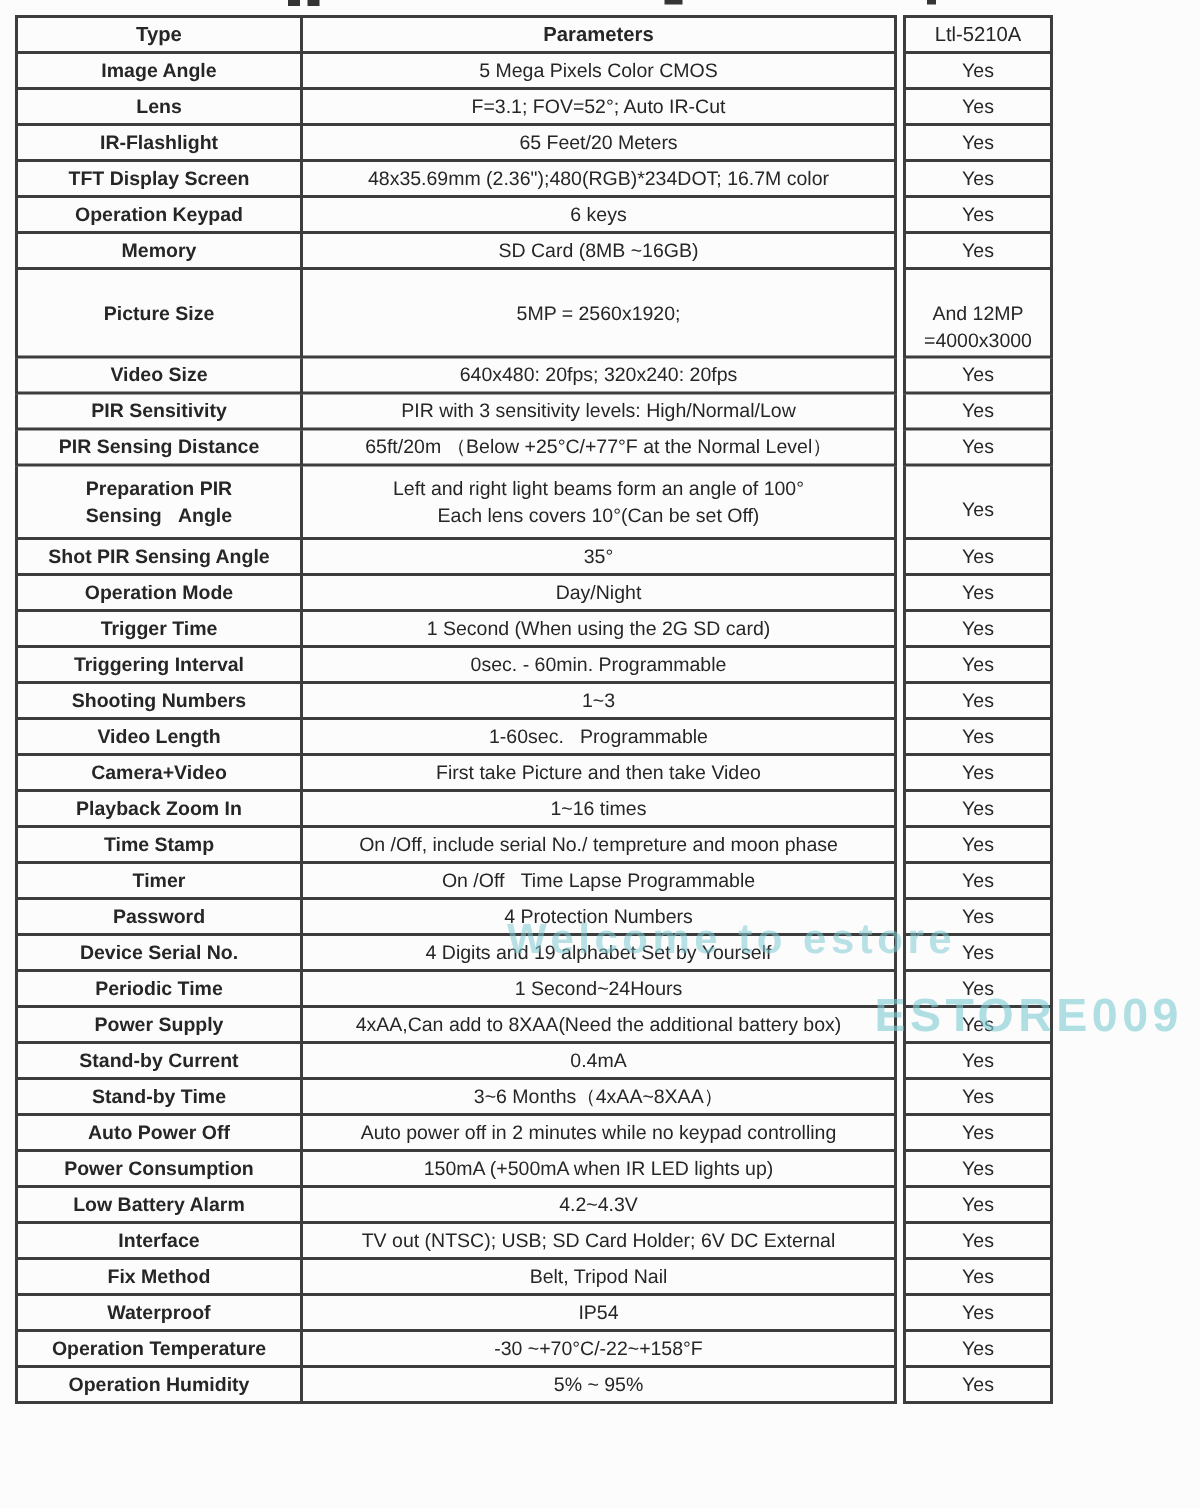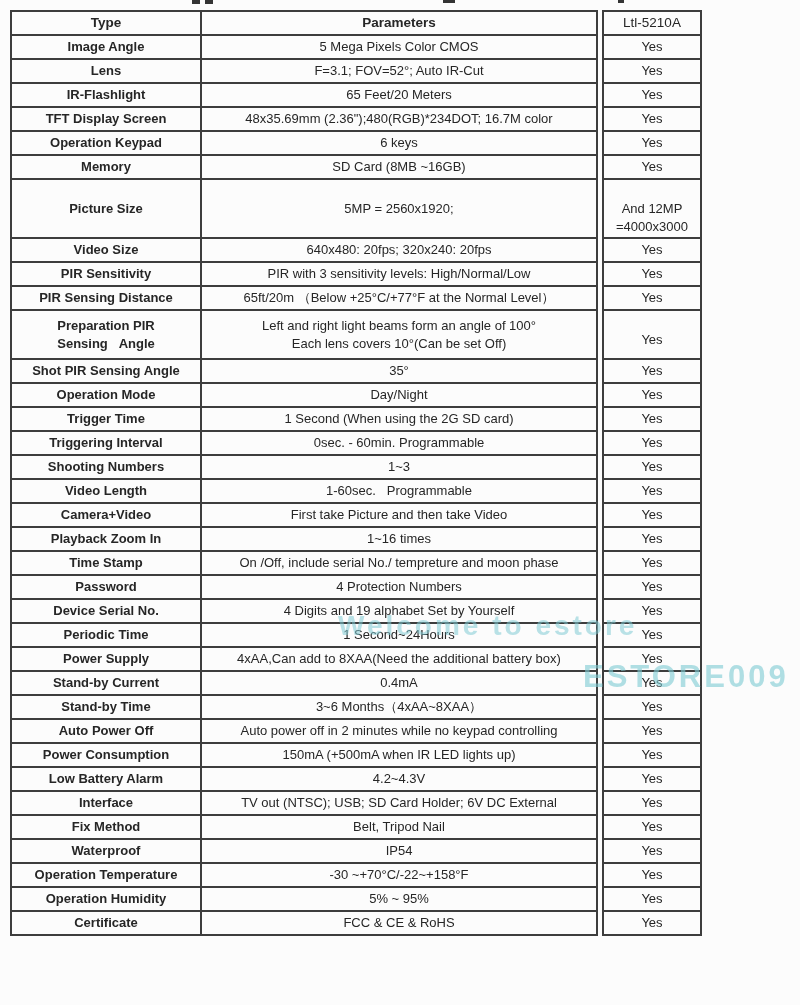--- a/index.html
+++ b/index.html
@@ -347,20 +347,32 @@
         <td class="param-cell">
           <div class="line">On /Off, include serial No./ tempreture and moon phase</div>
         </td>
         <td class="spacer"></td>
         <td class="model-cell">
           <div class="line">Yes</div>
         </td>
       </tr>
       <tr>
         <td class="type-cell">
+          <div class="line">Timer</div>
+        </td>
+        <td class="param-cell">
+          <div class="line">On /Off&nbsp;&nbsp;&nbsp;Time Lapse Programmable</div>
+        </td>
+        <td class="spacer"></td>
+        <td class="model-cell">
+          <div class="line">Yes</div>
+        </td>
+      </tr>
+      <tr>
+        <td class="type-cell">
           <div class="line">Password</div>
         </td>
         <td class="param-cell">
           <div class="line">4 Protection Numbers</div>
         </td>
         <td class="spacer"></td>
         <td class="model-cell">
           <div class="line">Yes</div>
         </td>
       </tr>
@@ -507,32 +519,20 @@
         <td class="model-cell">
           <div class="line">Yes</div>
         </td>
       </tr>
       <tr>
         <td class="type-cell">
           <div class="line">Operation Humidity</div>
         </td>
         <td class="param-cell">
           <div class="line">5% ~ 95%</div>
-        </td>
-        <td class="spacer"></td>
-        <td class="model-cell">
-          <div class="line">Yes</div>
-        </td>
-      </tr>
-      <tr>
-        <td class="type-cell">
-          <div class="line">Certificate</div>
-        </td>
-        <td class="param-cell">
-          <div class="line">FCC &amp; CE &amp; RoHS</div>
         </td>
         <td class="spacer"></td>
         <td class="model-cell">
           <div class="line">Yes</div>
         </td>
       </tr>
     </tbody>
 </table>
 
 <div class="watermark-line wm1">Welcome to estore</div>

